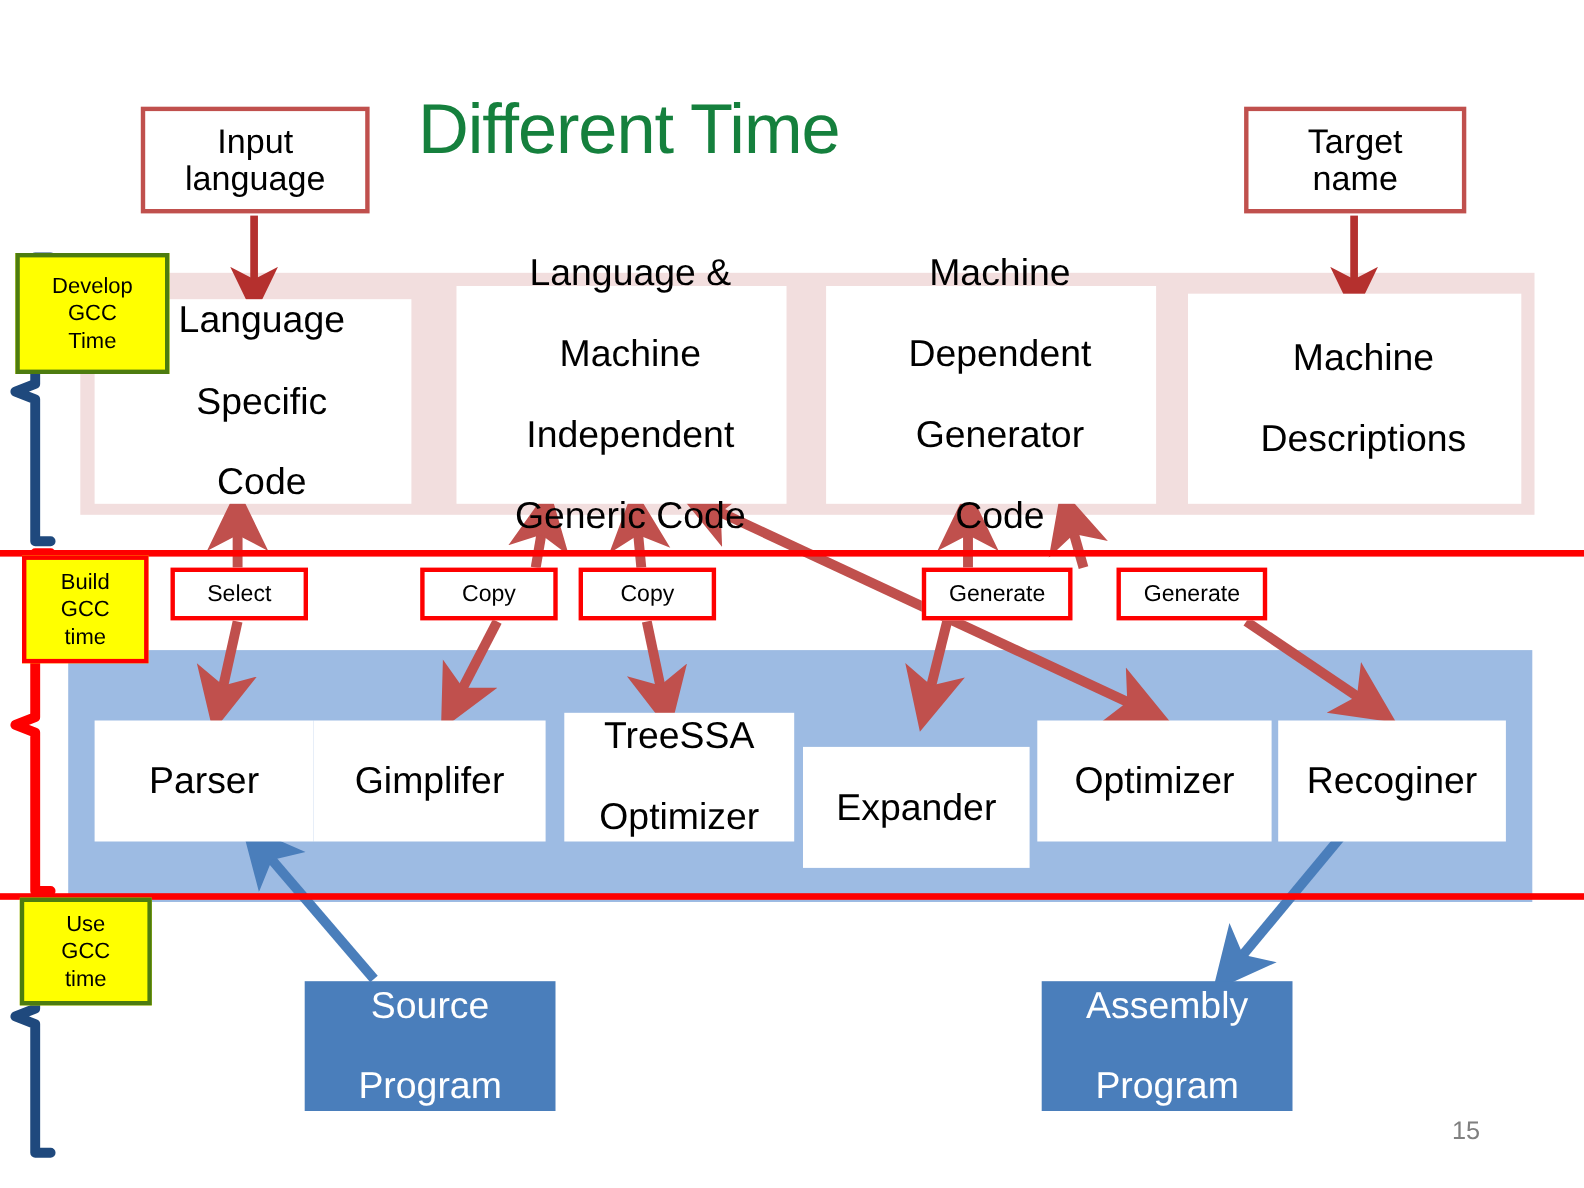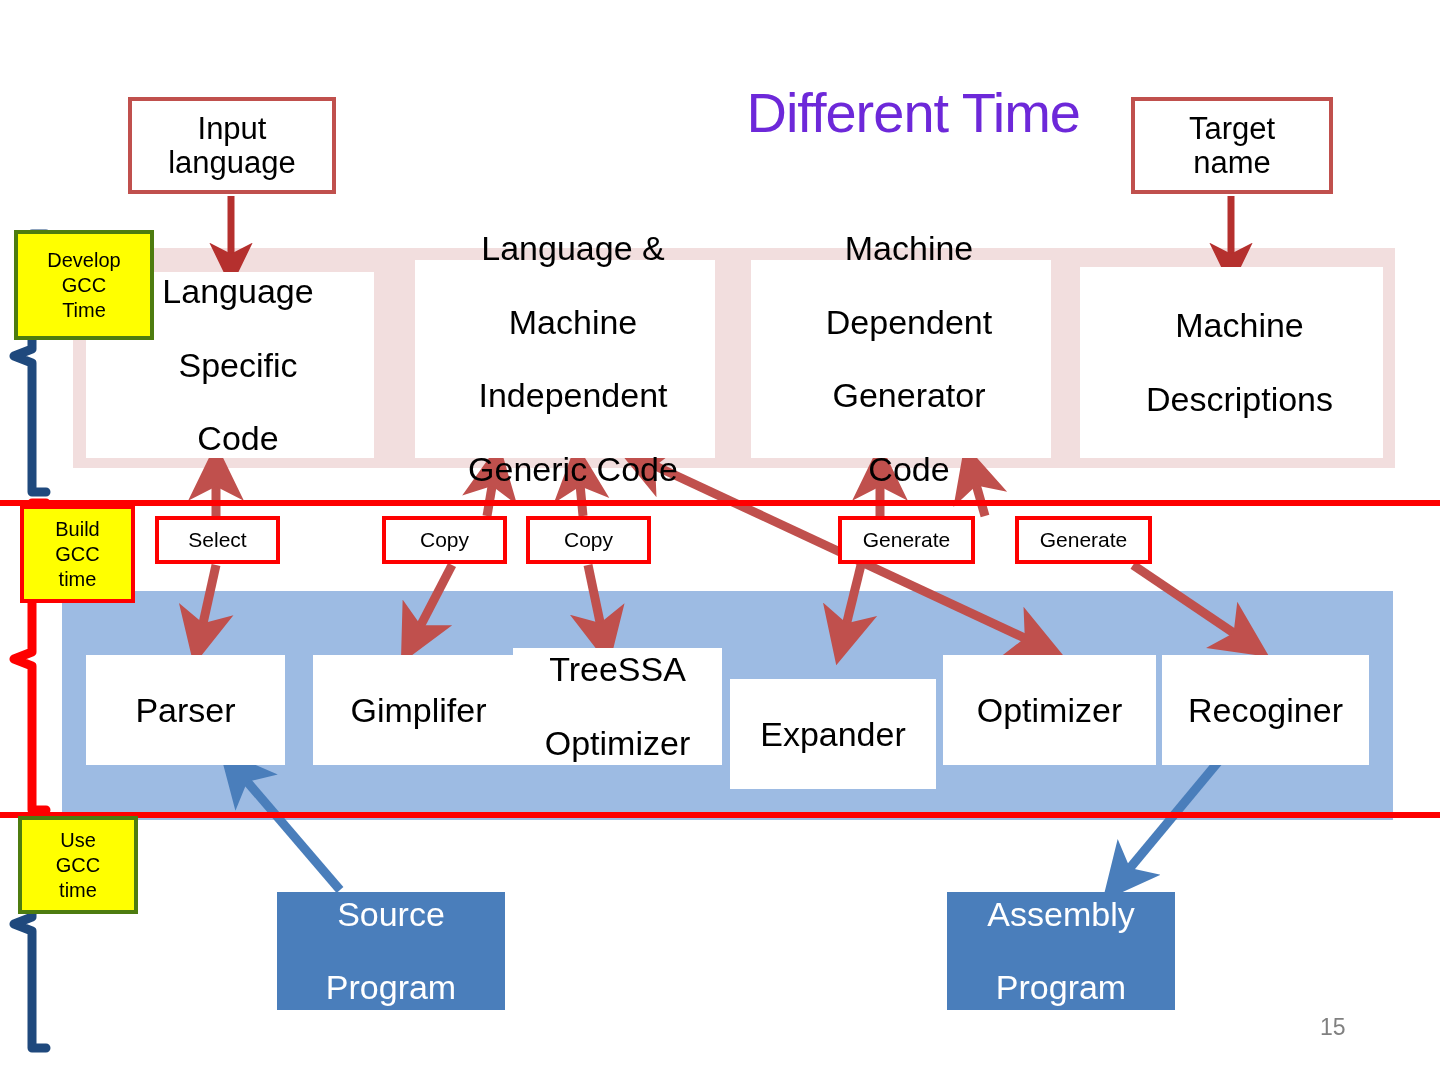--- a/index.html
+++ b/index.html
@@ -45,24 +45,24 @@
     background: #fe0000;
   }
   .rule-top { top: 500px; }
   .rule-bottom { top: 812px; }
 
   
   .title {
     position: absolute;
     left: 380px; top: 85px;
     width: 700px;
-    text-align: right;
-    font-size: 56px;
+    text-align: left;
+    font-size: 64px;
     line-height: 1.0;
-    color: #6d28d9;
+    color: #15803d;
     font-weight: 400;
     letter-spacing: -1px;
   }
 
   
   .box {
     position: absolute;
     box-sizing: border-box;
     display: flex;
     align-items: center;
@@ -245,21 +245,21 @@
   </div>
   <div class="box box-label" style="left:1015px; top:516px; width:137px; height:48px;">
     <span>Generate</span>
   </div>
 
   <div class="box box-white-blue" style="left:86px; top:655px; width:199px; height:110px;">
     <span>
       <span>Parser</span>
     </span>
   </div>
-  <div class="box box-white-blue" style="left:313px; top:655px; width:211px; height:110px;">
+  <div class="box box-white-blue" style="left:285px; top:655px; width:211px; height:110px;">
     <span>
       <span>Gimplifer</span>
     </span>
   </div>
   <div class="box box-white-blue" style="left:513px; top:648px; width:209px; height:117px;">
     <span>
       <span>TreeSSA</span><br>
       <span>Optimizer</span>
     </span>
   </div>

